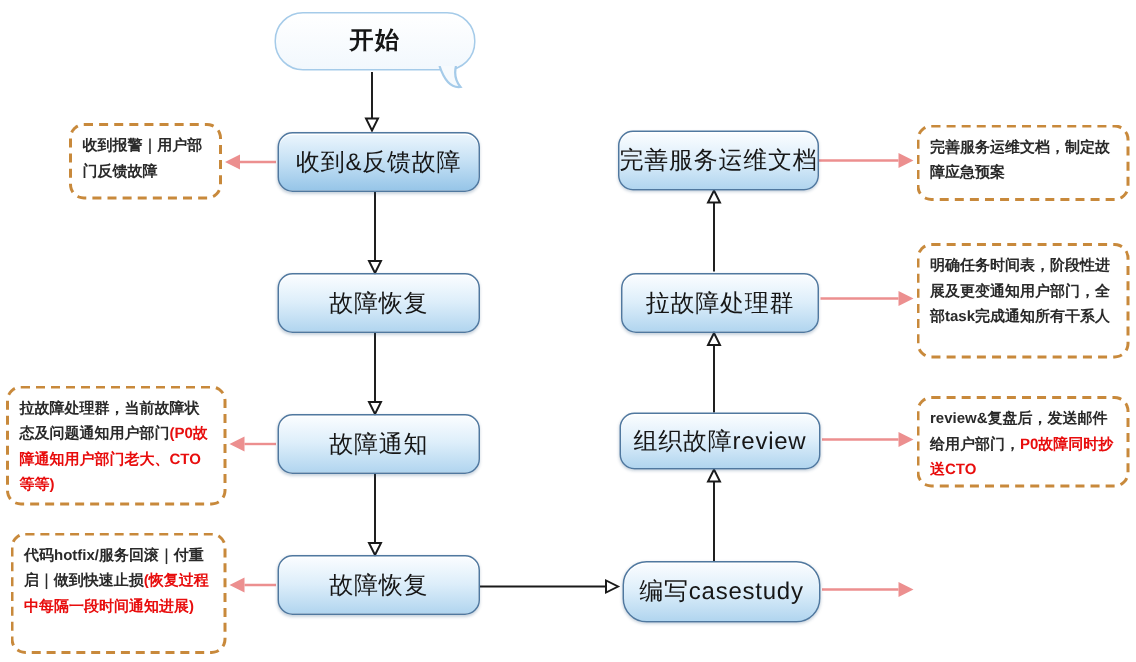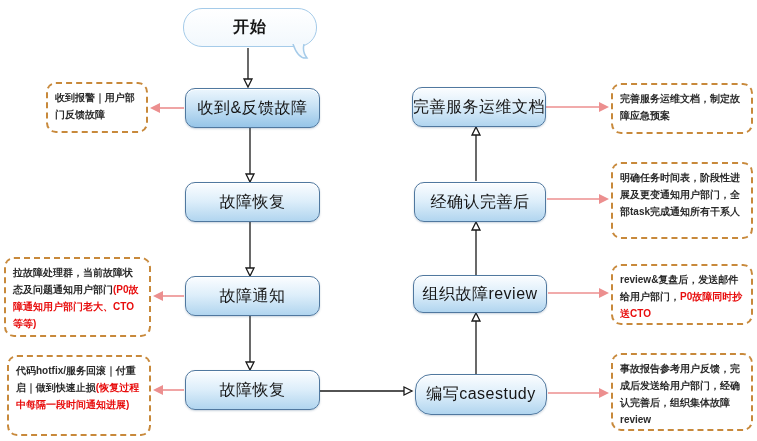--- a/index.html
+++ b/index.html
@@ -125,21 +125,21 @@
     <span>故障通知</span>
   </div>
   <div class="node" style="left:185px;top:370px;width:135px;height:40px;">
     <span>故障恢复</span>
   </div>
 
   <div class="node" style="left:412px;top:87px;width:134px;height:40px;">
     <span>完善服务运维文档</span>
   </div>
   <div class="node" style="left:414px;top:182px;width:132px;height:40px;">
-    <span>经确认完善后</span>
+    <span>拉故障处理群</span>
   </div>
   <div class="node" style="left:413px;top:275px;width:134px;height:38px;">
     <span>组织故障review</span>
   </div>
   <div class="node" style="left:415px;top:374px;width:132px;height:41px;border-radius:16px;">
     <span>编写casestudy</span>
   </div>
 
   <div class="ann" style="left:46px;top:82px;width:102px;height:51px;">
     <span>收到报警｜用户部门反馈故障</span>
@@ -153,17 +153,14 @@
 
   <div class="ann" style="left:611px;top:83px;width:142px;height:51px;">
     <span>完善服务运维文档，制定故障应急预案</span>
   </div>
   <div class="ann" style="left:611px;top:162px;width:142px;height:77px;">
     <span>明确任务时间表，阶段性进展及更变通知用户部门，全部task完成通知所有干系人</span>
   </div>
   <div class="ann" style="left:611px;top:264px;width:142px;height:61px;">
     <span>review&amp;复盘后，发送邮件给用户部门，</span><span class="red">P0故障同时抄送CTO</span>
   </div>
-  <div class="ann" style="left:611px;top:353px;width:142px;height:78px;">
-    <span>事故报告参考用户反馈，完成后发送给用户部门，经确认完善后，组织集体故障review</span>
-  </div>
 
 </div>
 
 </body></html>

